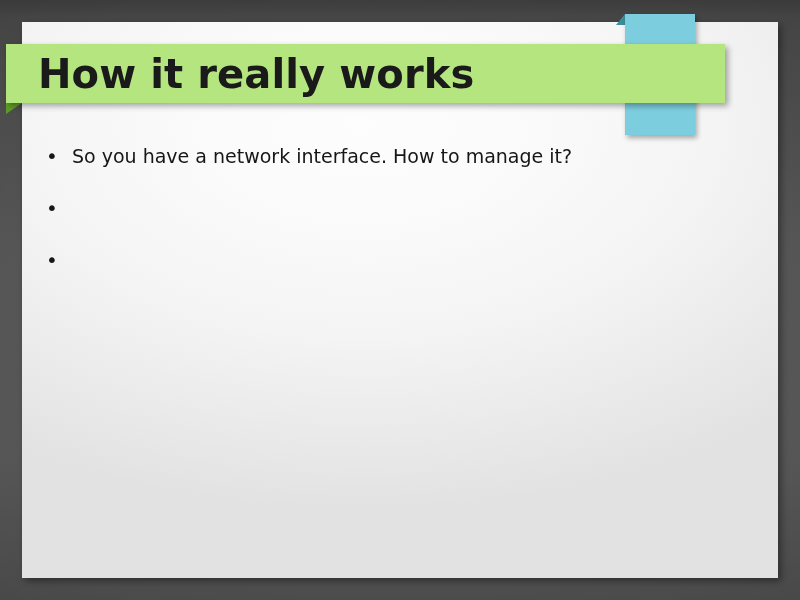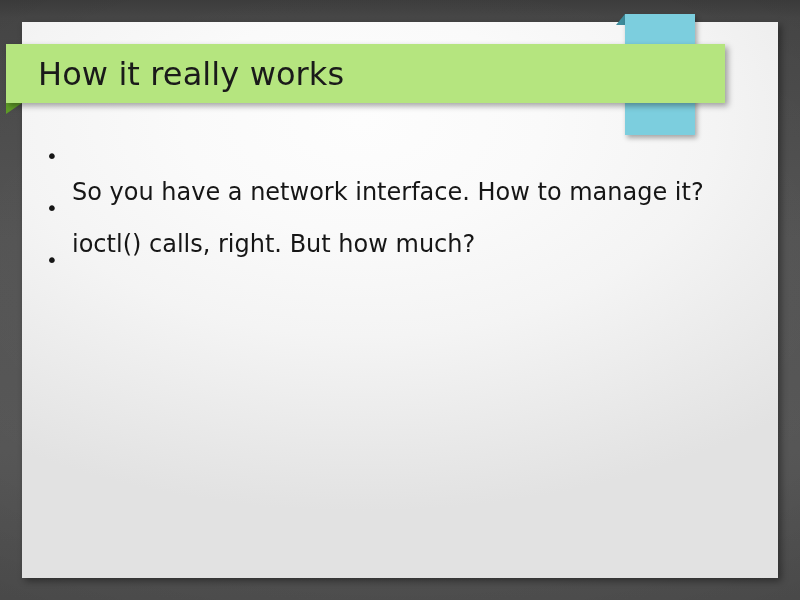--- a/index.html
+++ b/index.html
@@ -98,22 +98,22 @@
     width: 0;
     height: 0;
     border-right: 16px solid transparent;
     border-top: 11px solid #5f9c27;
   }
 
   #slide-title {
     margin: 0;
     padding: 0 0 0 32px;
     font-family: "DejaVu Sans", sans-serif;
-    font-size: 32px;
-    font-weight: normal;
+    font-size: 40px;
+    font-weight: bold;
     line-height: 1;
     color: #1a1a1a;
     letter-spacing: 0.1px;
     white-space: nowrap;
   }
 
   
   #bullet-list {
     position: absolute;
     left: 22px;
@@ -129,25 +129,24 @@
   .bullet-marker {
     width: 26px;
     flex: 0 0 26px;
     font-size: 20px;
     line-height: 32px;
     color: #161616;
     text-align: left;
   }
   .bullet-text {
     font-family: "DejaVu Sans", sans-serif;
-    font-size: 24px;
+    font-size: 19px;
     line-height: 32px;
     color: #161616;
     white-space: nowrap;
-    margin-top: 36px;
   }
 </style>
 </head>
 <body>
 
 <div id="slide-frame">
 
   <div id="frame-vignette"></div>
 
   <div id="slide-canvas"></div>
@@ -162,21 +161,20 @@
 
   <div id="bullet-list">
 
     <div class="bullet-row">
       <span class="bullet-marker">•</span>
       <span class="bullet-text">So you have a network interface. How to manage it?</span>
     </div>
 
     <div class="bullet-row">
       <span class="bullet-marker">•</span>
-      <span class="bullet-text">ioctl() calls, right. But how much?</span>
     </div>
 
     <div class="bullet-row">
       <span class="bullet-marker">•</span>
     </div>
 
   </div>
 
 </div>
 

